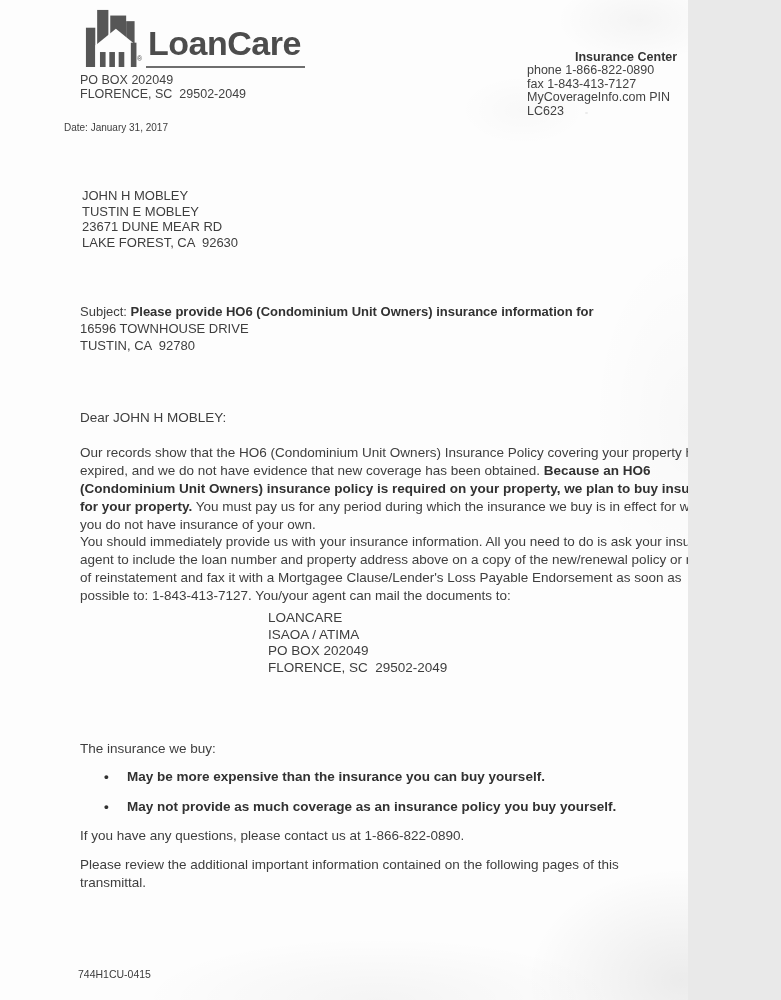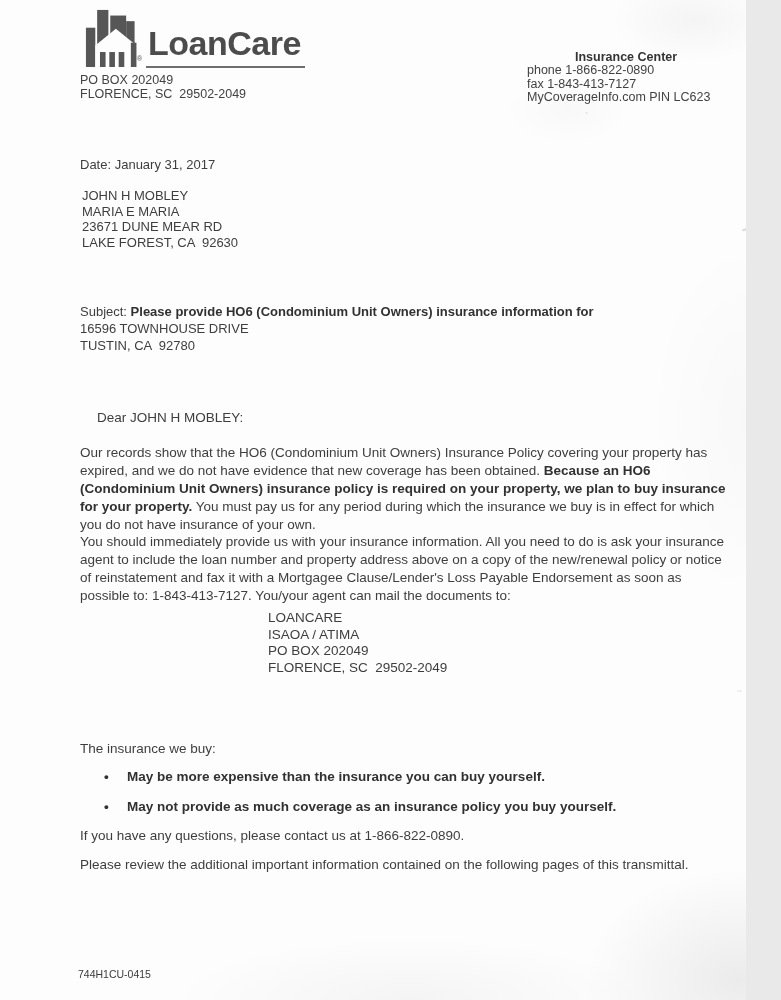--- a/index.html
+++ b/index.html
@@ -3,21 +3,21 @@
 <meta charset="utf-8">
 <style>
   * { margin: 0; padding: 0; box-sizing: border-box; }
   html, body { width: 781px; height: 1000px; }
   body {
     font-family: "Liberation Sans", sans-serif;
     background: #e9e9e9;
   }
   .page {
     position: relative;
-    width: 746px;
+    width: 688px;
     height: 1000px;
     overflow: hidden;
     color: #3e3e3e;
     background:
       radial-gradient(120px 60px at 93% 2%, rgba(0,0,0,0.035), transparent 70%),
       radial-gradient(220px 160px at 99% 98%, rgba(0,0,0,0.07), transparent 70%),
       radial-gradient(340px 90px at 55% 100%, rgba(0,0,0,0.035), transparent 70%),
       radial-gradient(140px 260px at 100% 42%, rgba(0,0,0,0.02), transparent 70%),
       radial-gradient(90px 50px at 76% 11%, rgba(0,0,0,0.02), transparent 70%),
       #fdfdfd;
@@ -35,24 +35,24 @@
     left: 146px; top: 24px;
     font-size: 34px; font-weight: bold; letter-spacing: -0.5px;
     color: #4c4c4c;
     border-bottom: 2px solid #6e6e6e;
     padding: 0 4px 3px 2px;
   }
   .sender-address { left: 80px; top: 73px; }
   .insurance-center { left: 527px; top: 51px; font-size: 12.5px; line-height: 13.4px; color: #424242; }
   .insurance-center .title { font-weight: bold; color: #343434; padding-left: 48px; }
 
-  .date-line { left: 80px; top: 122px; font-size: 13px; margin-top: 35px; }
+  .date-line { left: 64px; top: 122px; font-size: 10px; }
   .recipient { left: 82px; top: 188px; font-size: 13px; line-height: 15.7px; }
   .subject { left: 80px; top: 303px; font-size: 13px; line-height: 17px; width: 640px; }
-  .salutation { left: 80px; top: 410px; font-size: 13.5px; margin-left: 17px; }
+  .salutation { left: 80px; top: 410px; font-size: 13.5px; }
 
   .para1 { left: 80px; top: 444px; width: 648px; }
   .para2 { left: 80px; top: 533px; width: 648px; }
   .mail-to { left: 268px; top: 610px; font-size: 13.5px; line-height: 16.5px; }
   .para3 { left: 80px; top: 694px; width: 648px; }
   .list-intro { left: 80px; top: 740px; }
   .bullet-row { left: 104px; width: 620px; }
   .bullet-row .dot { display: inline-block; width: 23px; color: #313131; font-weight: bold; }
   .bullet1 { top: 768px; }
   .bullet2 { top: 798px; }
@@ -101,21 +101,21 @@
     <div class="title txt">Insurance Center</div>
     <div class="txt">phone 1-866-822-0890</div>
     <div class="txt">fax 1-843-413-7127</div>
     <div class="txt">MyCoverageInfo.com PIN LC623</div>
   </div>
 
   <div class="abs date-line txt">Date: January 31, 2017</div>
 
   <div class="abs recipient">
     <div class="txt">JOHN H MOBLEY</div>
-    <div class="txt">MARIA E MARIA</div>
+    <div class="txt">TUSTIN E MOBLEY</div>
     <div class="txt">23671 DUNE MEAR RD</div>
     <div class="txt">LAKE FOREST, CA  92630</div>
   </div>
 
   <div class="abs subject">
     <div><span class="txt">Subject: </span><b class="txt">Please provide HO6 (Condominium Unit Owners) insurance information for</b></div>
     <div class="txt">16596 TOWNHOUSE DRIVE</div>
     <div class="txt">TUSTIN, CA  92780</div>
   </div>
 

